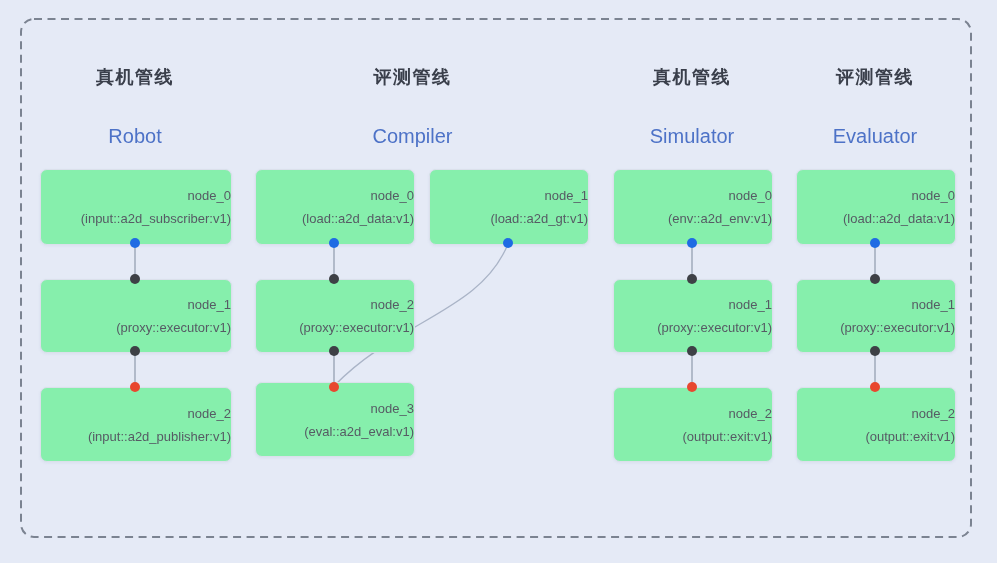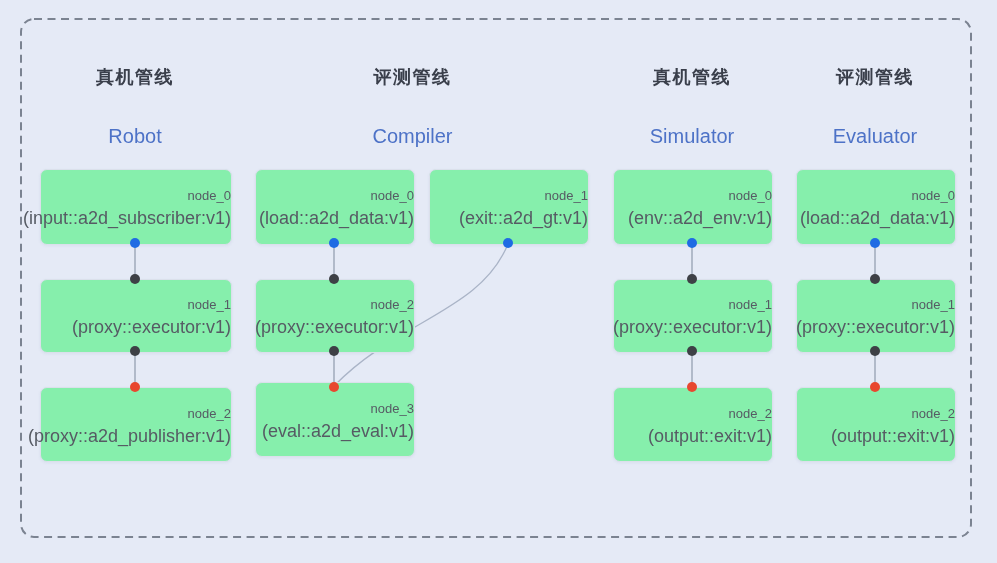--- a/index.html
+++ b/index.html
@@ -36,21 +36,21 @@
     border-radius:7px;
     box-shadow:0 1px 3px rgba(80,100,150,0.08);
     display:flex;flex-direction:column;
     align-items:flex-end;justify-content:center;
     text-align:center;
   }
   .node .nname{
     font-size:13px;color:#565b64;line-height:23px;
   }
   .node .nspec{
-    font-size:18px;color:#565b64;line-height:23px;
+    font-size:13px;color:#565b64;line-height:23px;
   }
   .dot{
     position:absolute;z-index:3;
     width:10px;height:10px;border-radius:50%;
   }
   .p-in{background:#1f6be3;}
   .p-mid{background:#3e4046;}
   .p-out{background:#e8472f;}
 </style>
 </head>
@@ -84,30 +84,30 @@
   <div class="node" style="left:40px;top:169px;width:190px;height:74px">
     <div class="nname">node_0</div>
     <div class="nspec">(input::a2d_subscriber:v1)</div>
   </div>
   <div class="node" style="left:40px;top:279px;width:190px;height:72px">
     <div class="nname">node_1</div>
     <div class="nspec">(proxy::executor:v1)</div>
   </div>
   <div class="node" style="left:40px;top:387px;width:190px;height:73px">
     <div class="nname">node_2</div>
-    <div class="nspec">(proxy::a2d_publisher:v1)</div>
+    <div class="nspec">(input::a2d_publisher:v1)</div>
   </div>
 
   <div class="node" style="left:255px;top:169px;width:158px;height:74px">
     <div class="nname">node_0</div>
     <div class="nspec">(load::a2d_data:v1)</div>
   </div>
   <div class="node" style="left:429px;top:169px;width:158px;height:74px">
     <div class="nname">node_1</div>
-    <div class="nspec">(exit::a2d_gt:v1)</div>
+    <div class="nspec">(load::a2d_gt:v1)</div>
   </div>
   <div class="node" style="left:255px;top:279px;width:158px;height:72px">
     <div class="nname">node_2</div>
     <div class="nspec">(proxy::executor:v1)</div>
   </div>
   <div class="node" style="left:255px;top:382px;width:158px;height:73px">
     <div class="nname">node_3</div>
     <div class="nspec">(eval::a2d_eval:v1)</div>
   </div>
 

